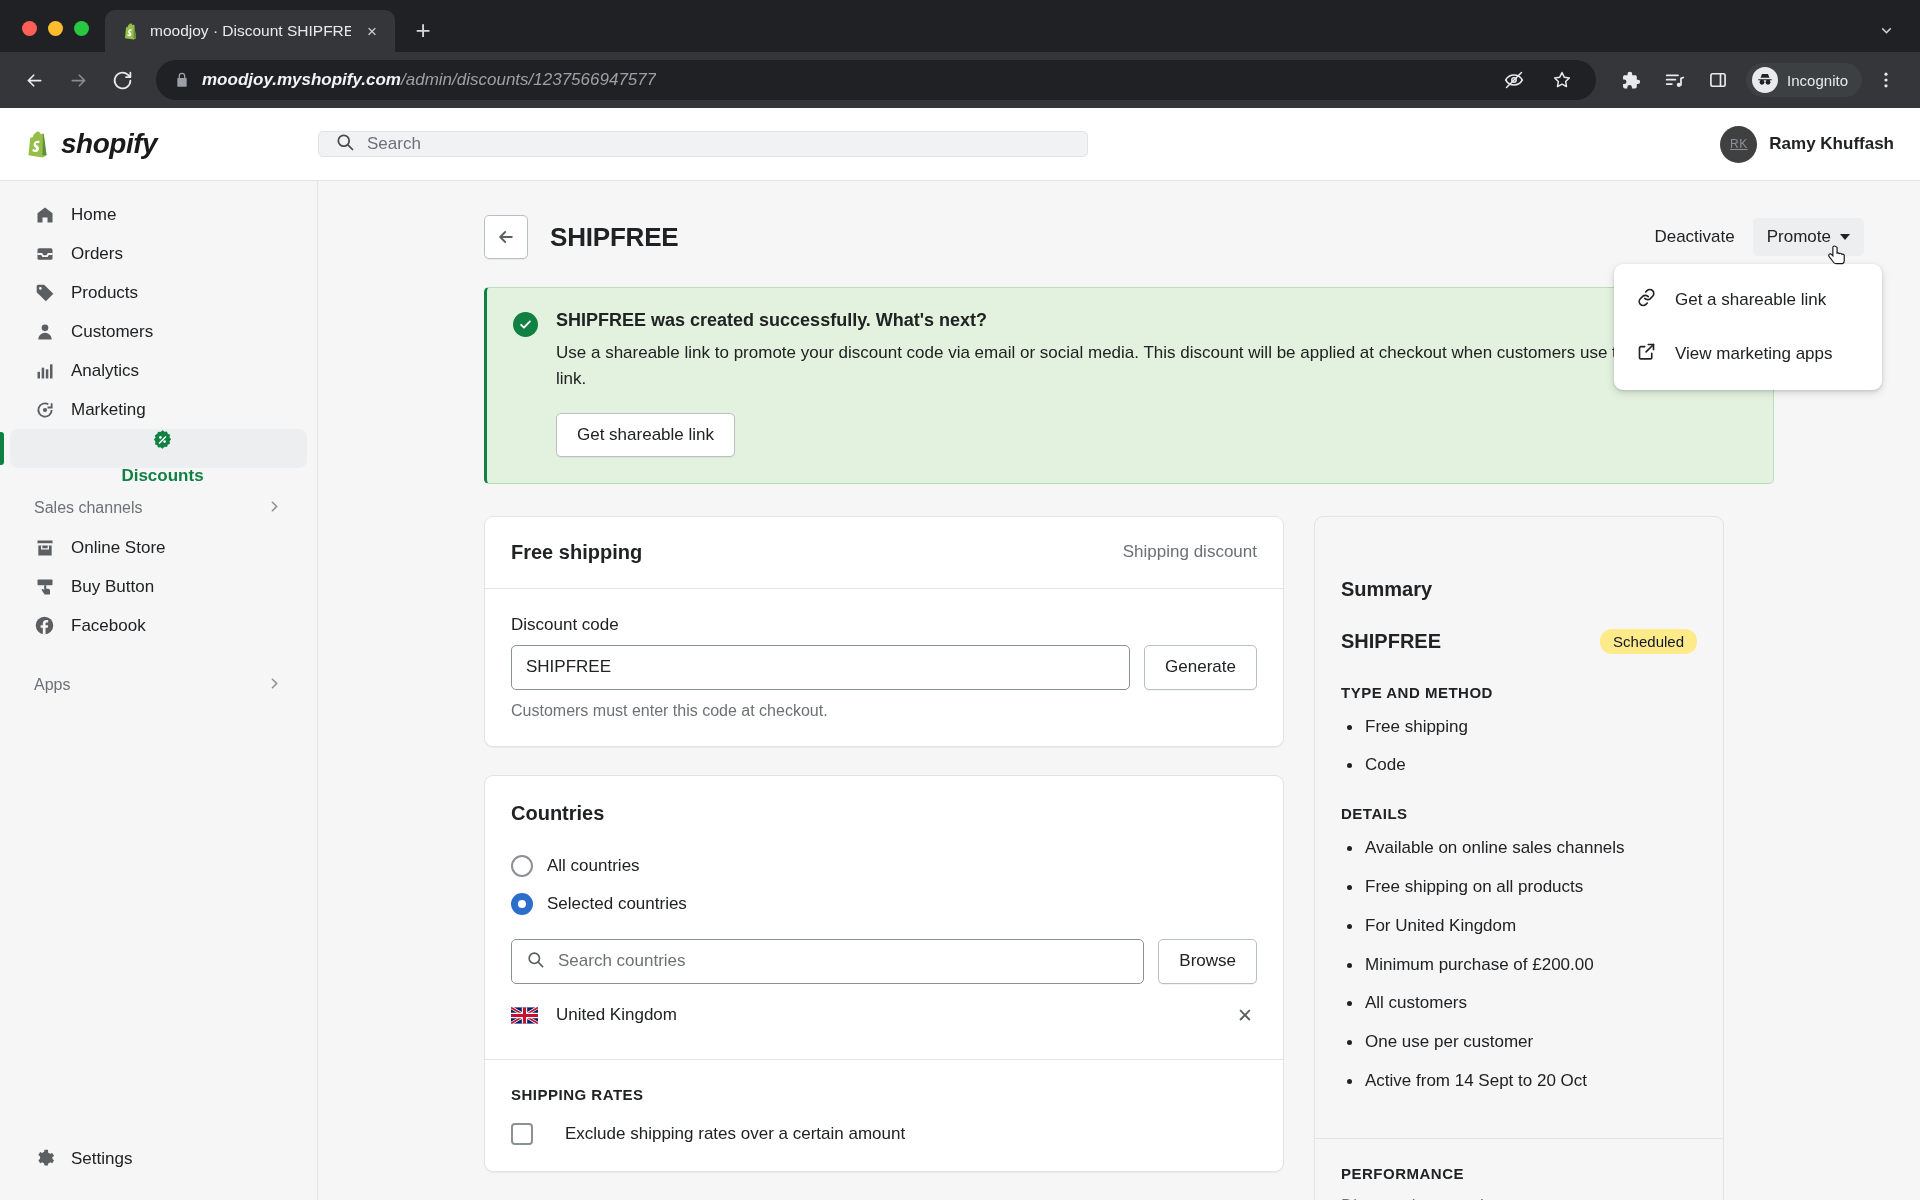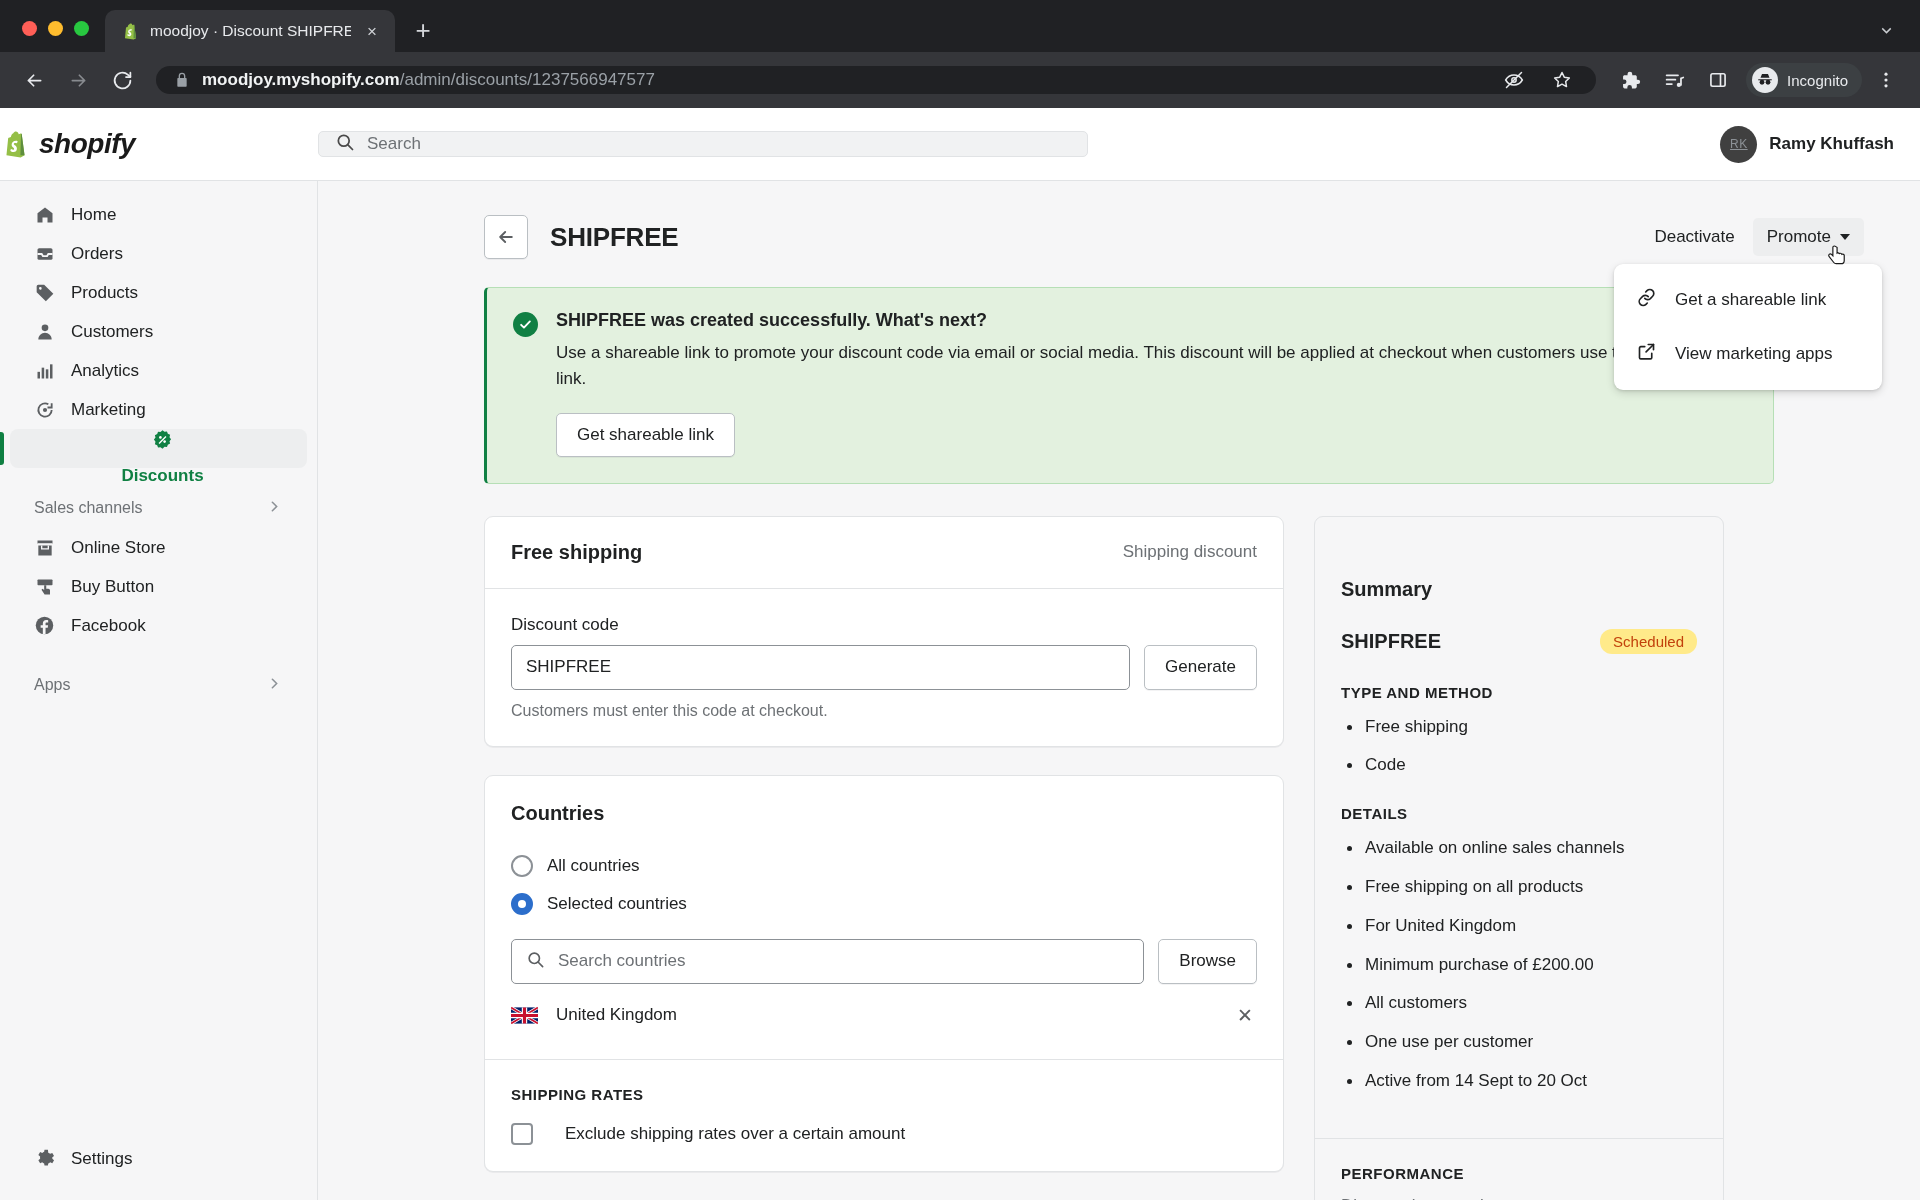--- a/index.html
+++ b/index.html
@@ -49,23 +49,23 @@
 
   .toolbar {
     height: 56px; background: #35363a; display: flex; align-items: center;
     padding: 0 14px; gap: 4px;
   }
   .tbtn {
     width: 40px; height: 40px; border-radius: 50%; display: flex;
     align-items: center; justify-content: center; color: #e8eaed; flex: 0 0 40px;
   }
   .omnibox {
-    flex: 1; height: 28px; background: #202124; border-radius: 20px;
+    flex: 1; height: 40px; background: #202124; border-radius: 20px;
     display: flex; align-items: center; padding: 0 14px 0 18px;
-    margin: 10px 10px; min-width: 0;
+    margin: 10px 10px; min-width: 0; font-style: italic;
   }
   .lock { width: 16px; height: 16px; flex: 0 0 16px; margin-right: 12px; }
   .url { font-size: 17px; color: #9aa0a6; white-space: nowrap; overflow: hidden; }
   .url b { color: #f1f3f4; font-weight: 700; }
   .omni-right { margin-left: auto; display: flex; align-items: center; gap: 8px; }
   .incognito-pill {
     height: 34px; border-radius: 17px; background: #3c4043; display: flex;
     align-items: center; gap: 9px; padding: 0 14px 0 6px; margin-left: 4px;
   }
   .incognito-av {
@@ -76,21 +76,21 @@
 
   
   .app {
     position: absolute; top: 108px; left: 0; width: 1920px; height: 1092px;
     background: #f6f6f7; display: flex; flex-direction: column;
   }
   .topbar {
     height: 73px; background: #fff; display: flex; align-items: center;
     border-bottom: 1px solid #e1e3e5; flex: 0 0 73px;
   }
-  .logo-wrap { width: 318px; display: flex; align-items: center; gap: 8px; }
+  .logo-wrap { width: 318px; display: flex; align-items: center; padding-left: 22px; gap: 8px; }
   .logo-text { font-size: 28px; font-weight: 700; font-style: italic; letter-spacing: -0.5px; color: #1a1a1a; }
   .search-box {
     width: 770px; height: 26px; background: #f1f2f3; border: 1px solid #e1e3e5;
     border-radius: 5px; display: flex; align-items: center; gap: 12px; padding: 0 16px;
   }
   .search-ph { color: #6d7175; font-size: 17px; }
   .topbar-right { margin-left: auto; display: flex; align-items: center; gap: 12px; padding-right: 26px; }
   .avatar {
     width: 37px; height: 37px; border-radius: 50%; background: #404040;
     display: flex; align-items: center; justify-content: center;
@@ -231,21 +231,21 @@
   
   .summary-card {
     background: #f6f6f7; border: 1px solid #e1e3e5; border-radius: 9px;
     box-shadow: 0 1px 0 rgba(22,29,37,.05); overflow: hidden;
   }
   .summary-body { padding: 26px 26px 30px; }
   .summary-title { font-size: 20px; font-weight: 600; color: #202223; margin-bottom: 28px; margin-top: 35px; }
   .summary-code-row { display: flex; align-items: center; margin-bottom: 30px; }
   .summary-code { font-size: 20px; font-weight: 600; color: #202223; }
   .badge {
-    margin-left: auto; background: #ffea8a; color: #c2410c; font-size: 15px;
+    margin-left: auto; background: #ffea8a; color: #0f172a; font-size: 15px;
     border-radius: 12px; padding: 4px 13px;
   }
   .sum-sec-title { font-size: 15px; font-weight: 600; letter-spacing: .5px; color: #202223; margin-bottom: 14px; }
   .sum-list { list-style: none; margin-bottom: 28px; }
   .sum-list li {
     font-size: 17px; color: #202223; padding-left: 24px; position: relative; margin-bottom: 15px; line-height: 1.4;
   }
   .sum-list li::before {
     content: ""; position: absolute; left: 6px; top: 10px; width: 5px; height: 5px;
     border-radius: 50%; background: #202223;

